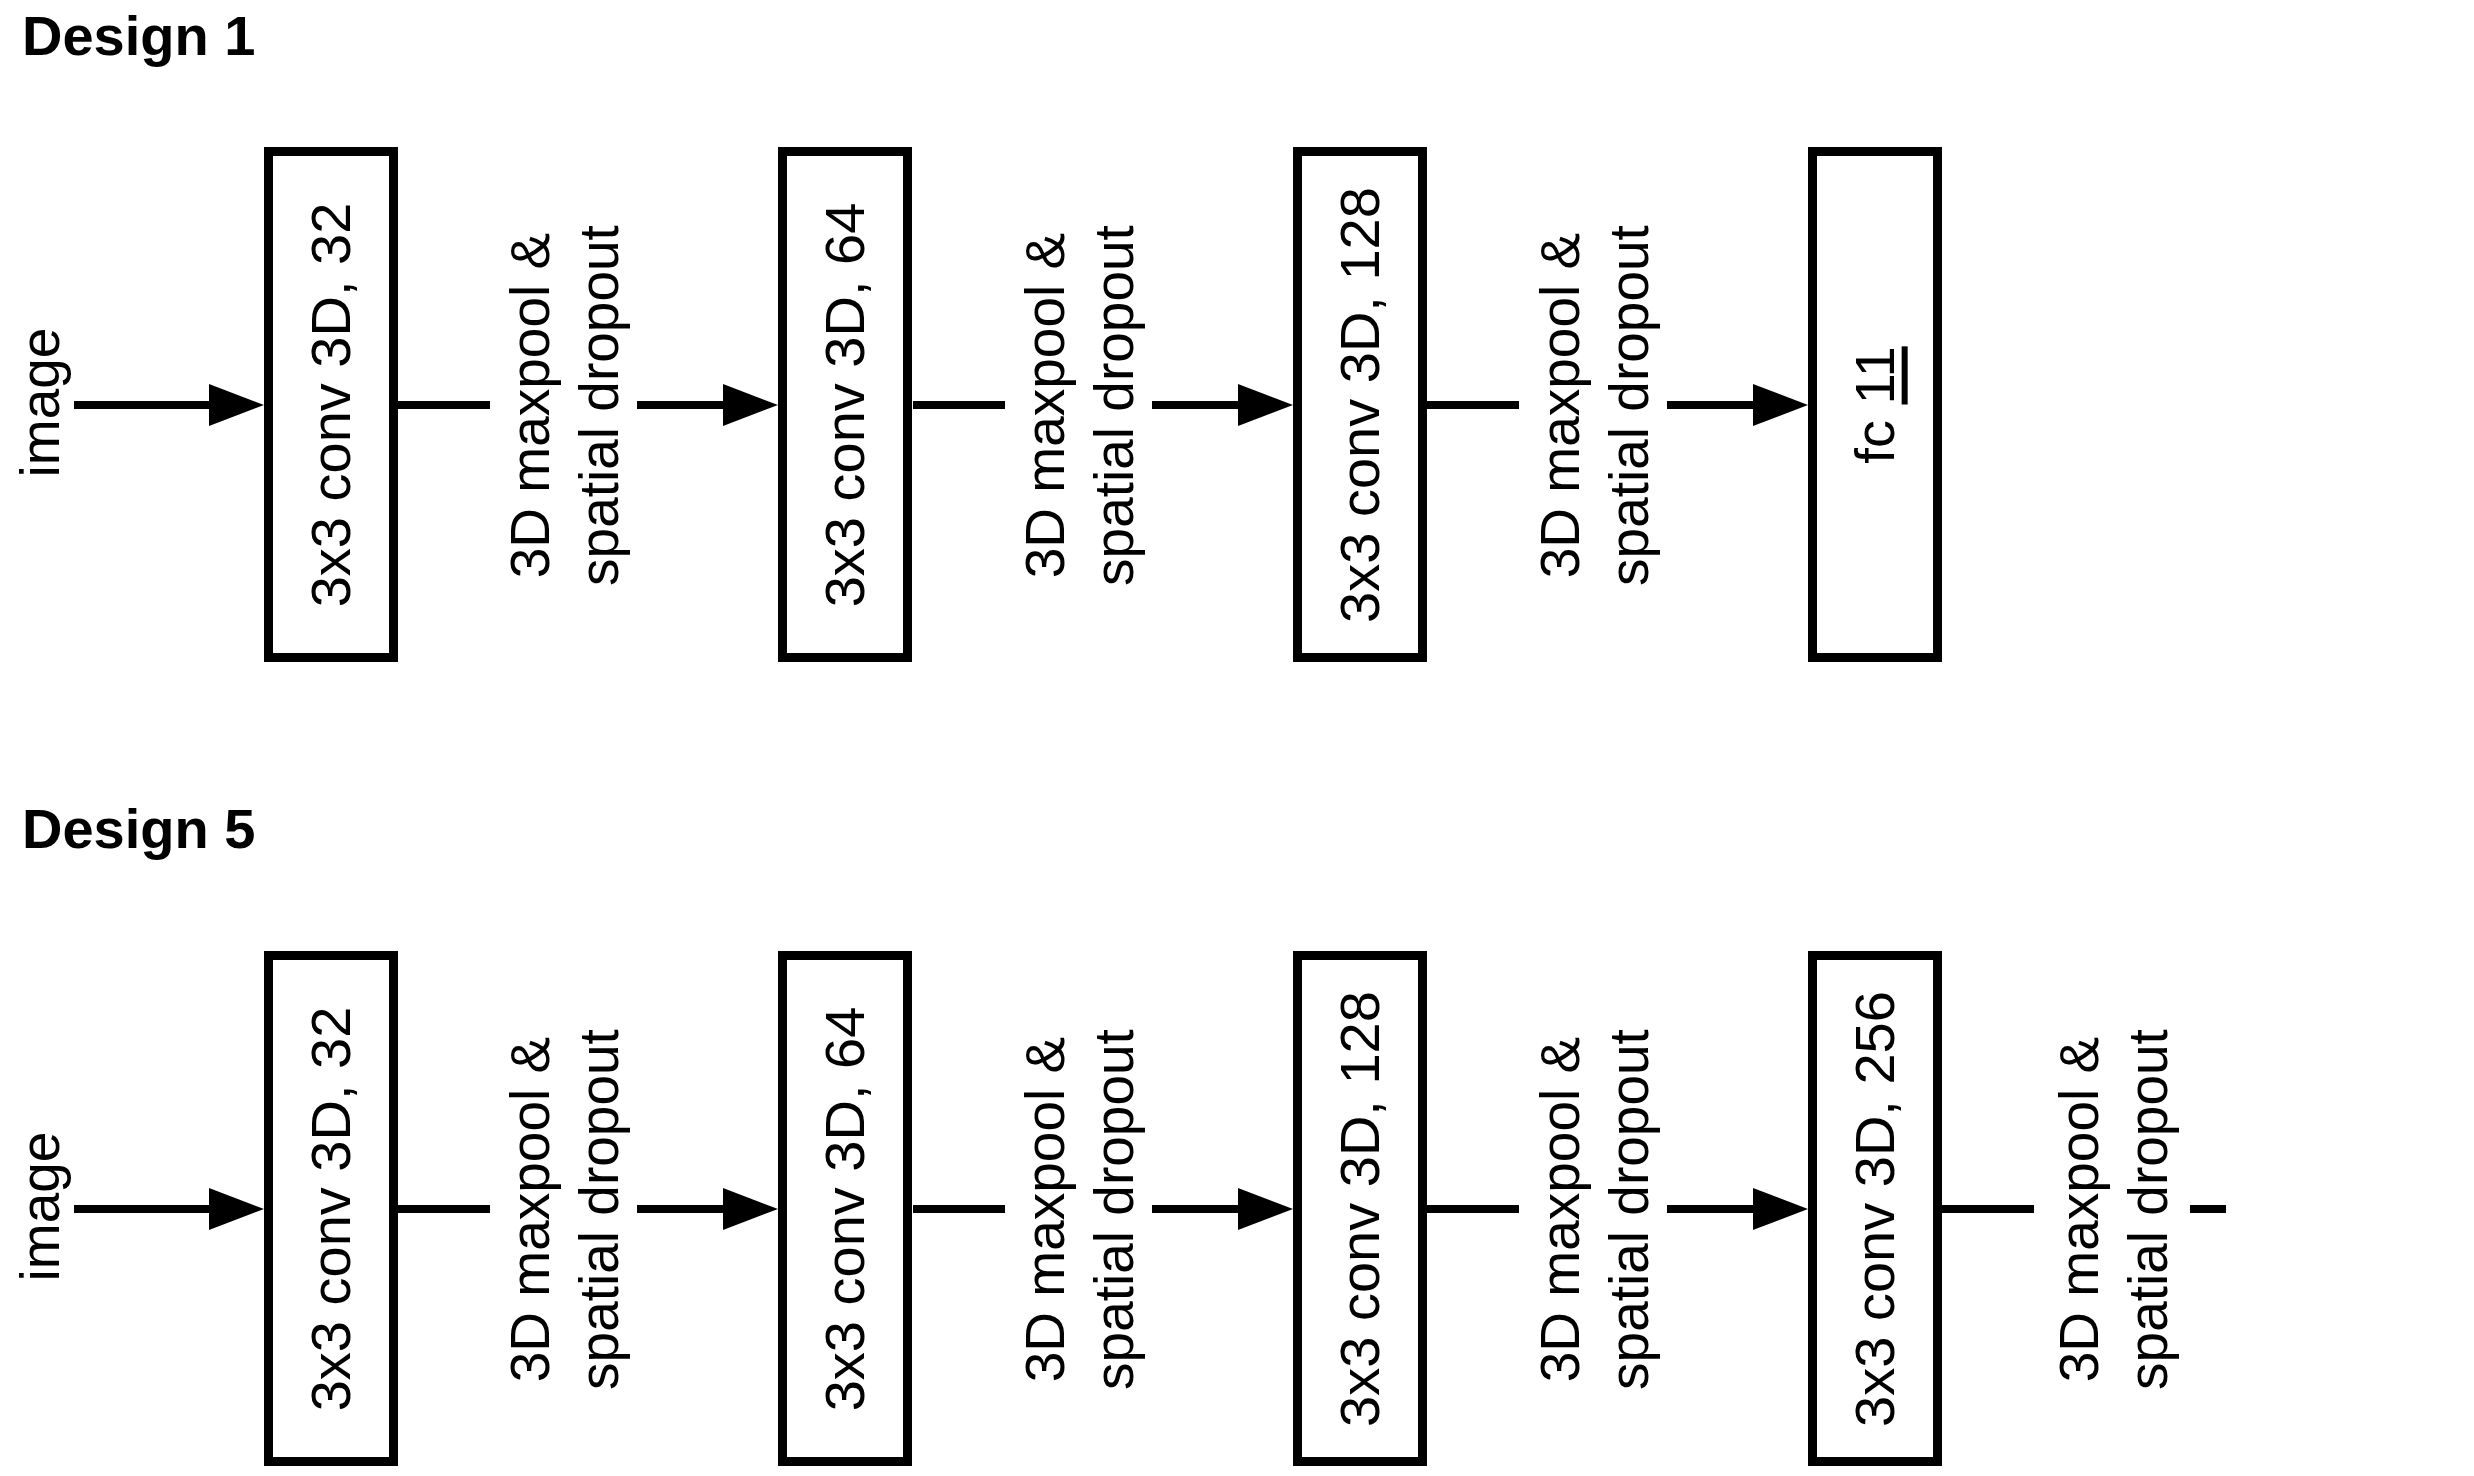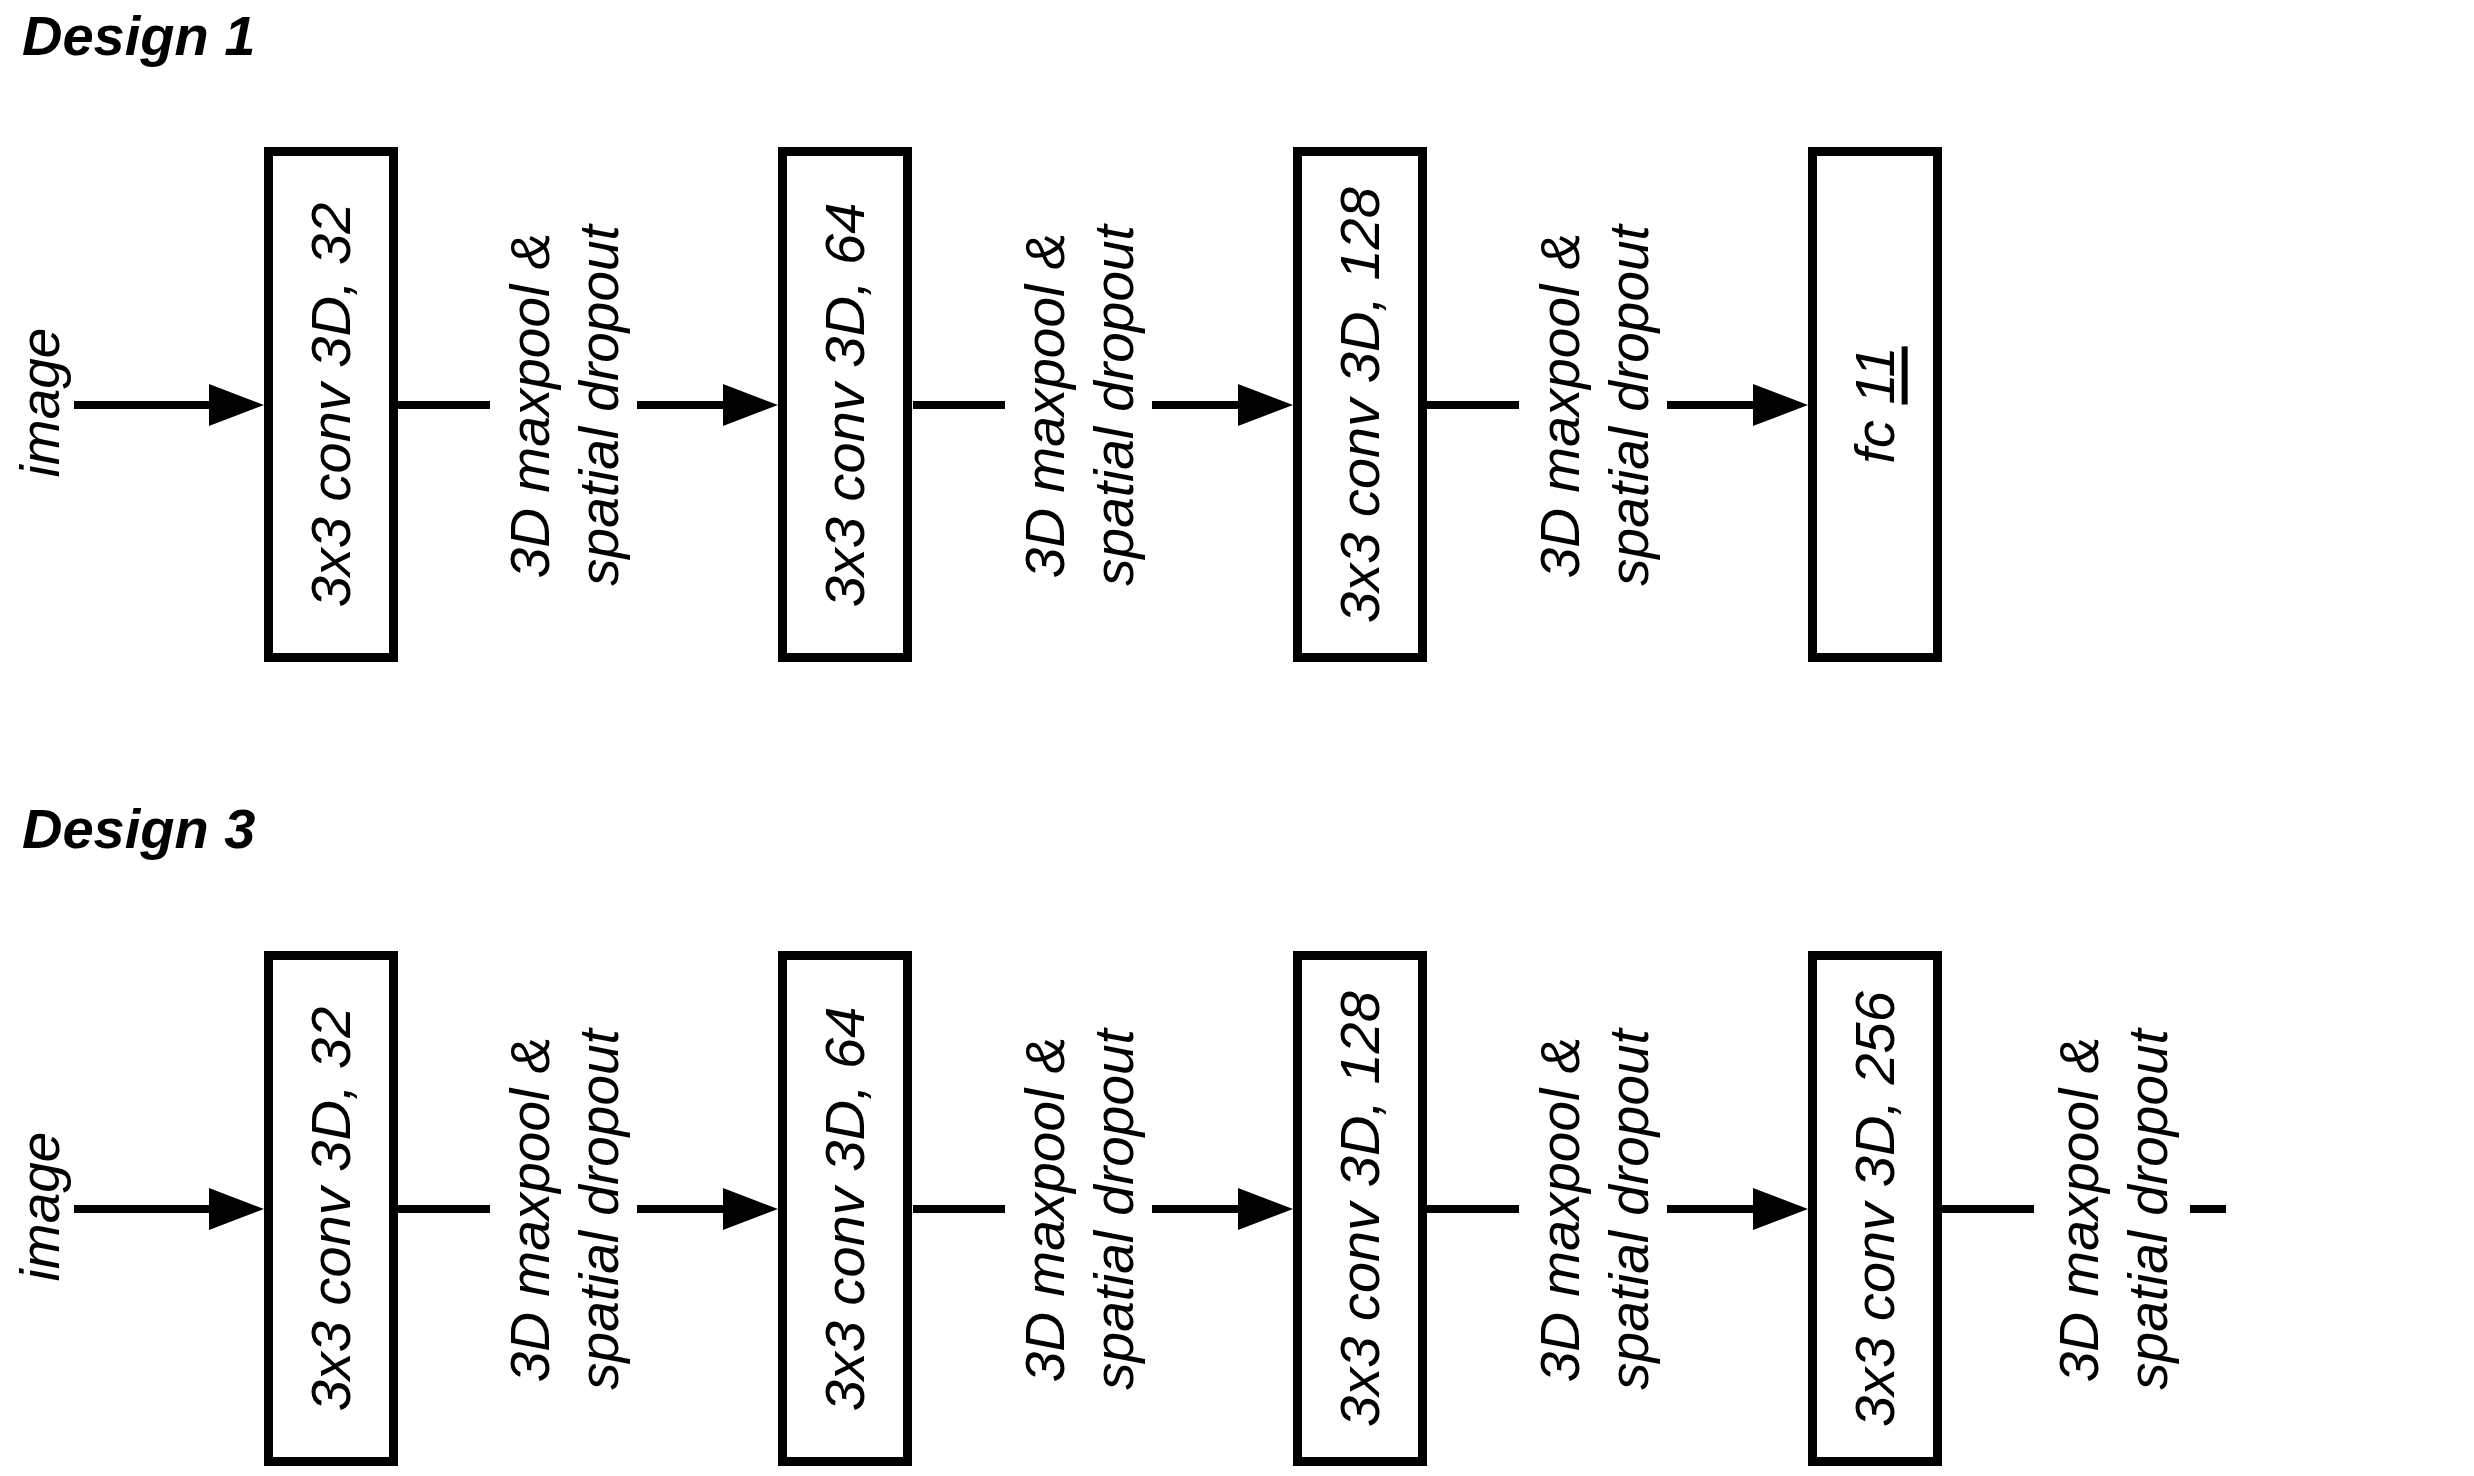--- a/index.html
+++ b/index.html
@@ -8,21 +8,20 @@
     background: #ffffff;
   }
   #canvas {
     position: relative;
     width: 2226px;
     height: 1477px;
     background: #ffffff;
     font-family: "Liberation Sans", "DejaVu Sans", sans-serif;
     color: #000000;
     overflow: hidden;
-    font-style: italic;
   }
   .row-section {
     position: absolute;
     left: 0; top: 0;
     width: 100%; height: 100%;
   }
   .title {
     position: absolute;
     font-size: 56px;
     font-weight: bold;
@@ -147,21 +146,21 @@
     <div class="fc-box" style="left:1808px; top:147px;">
       <span class="box-label">
         <span>fc</span><span class="fc-underlined">11</span>
       </span>
     </div>
 
   </section>
 
   <section class="row-section">
 
-    <div class="title" style="left:22px; top:798px;">Design 3</div>
+    <div class="title" style="left:22px; top:798px;">Design 5</div>
 
     <div class="vlabel" style="left:-85px; top:1175px;">image</div>
 
     <div class="hline" style="left:74px; top:1205px; width:136px;"></div>
     <div class="arrow-head" style="left:209px; top:1188px;"></div>
 
     <div class="conv-box" style="left:264px; top:951px;">
       <span class="box-label">3x3 conv 3D, 32</span>
     </div>
     <div class="hline" style="left:398px; top:1205px; width:92px;"></div>

